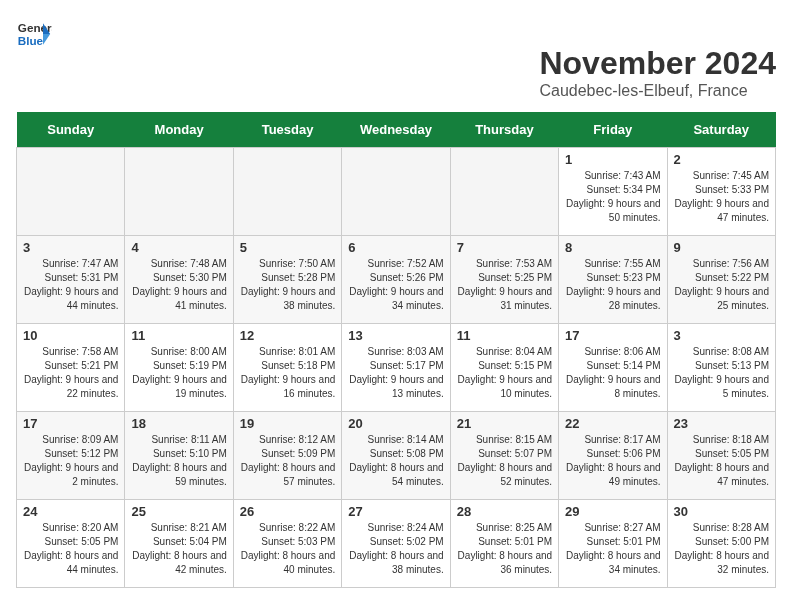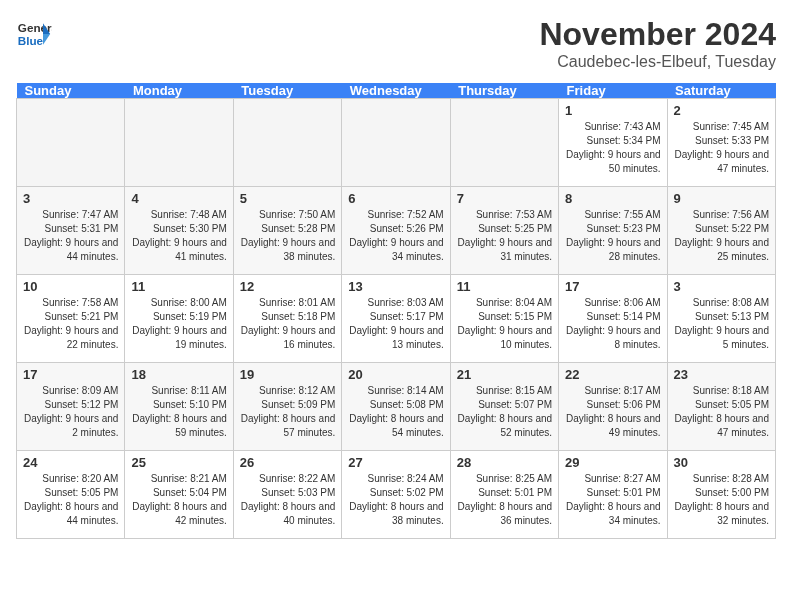--- a/index.html
+++ b/index.html
@@ -19,41 +19,42 @@
     .logo {
       display: flex;
       align-items: center;
       gap: 4px;
     }
     .logo-icon {
       width: 36px;
       height: 36px;
     }
     .title-area {
-      text-align: right;
+      text-align: left;
+      margin-top: 29px;
     }
     .month-title {
       font-size: 32px;
       font-weight: bold;
       color: #333;
     }
     .location-title {
       font-size: 16px;
       color: #555;
     }
     table {
       width: 100%;
       border-collapse: collapse;
       table-layout: fixed;
     }
     th {
-      background-color: #3b82f6;
+      background-color: #15803d;
       color: white;
-      text-align: left;
-      padding: 0 8px;
+      text-align: center;
+      padding: 10px 8px;
       font-size: 13px;
       font-weight: bold;
     }
     td {
       border: 1px solid #ccc;
       vertical-align: top;
       padding: 4px 6px;
       font-size: 10.5px;
       color: #333;
       height: 88px;
@@ -87,21 +88,21 @@
   <div class="logo">
     <svg class="logo-icon" viewBox="0 0 40 40">
       <text x="2" y="18" font-size="13" font-weight="bold" fill="#333">General</text>
       <text x="2" y="32" font-size="13" font-weight="bold" fill="#1a6dc0">Blue</text>
       <polygon points="30,8 38,20 30,20" fill="#1a6dc0"></polygon>
       <polygon points="30,20 38,20 30,32" fill="#4499dd"></polygon>
     </svg>
   </div>
   <div class="title-area">
     <div class="month-title">November 2024</div>
-    <div class="location-title">Caudebec-les-Elbeuf, Tuesday</div>
+    <div class="location-title">Caudebec-les-Elbeuf, France</div>
   </div>
 </div>
 
 <table>
   <thead>
     <tr id="weekday-header">
         <th>Sunday</th>
         <th>Monday</th>
         <th>Tuesday</th>
         <th>Wednesday</th>

